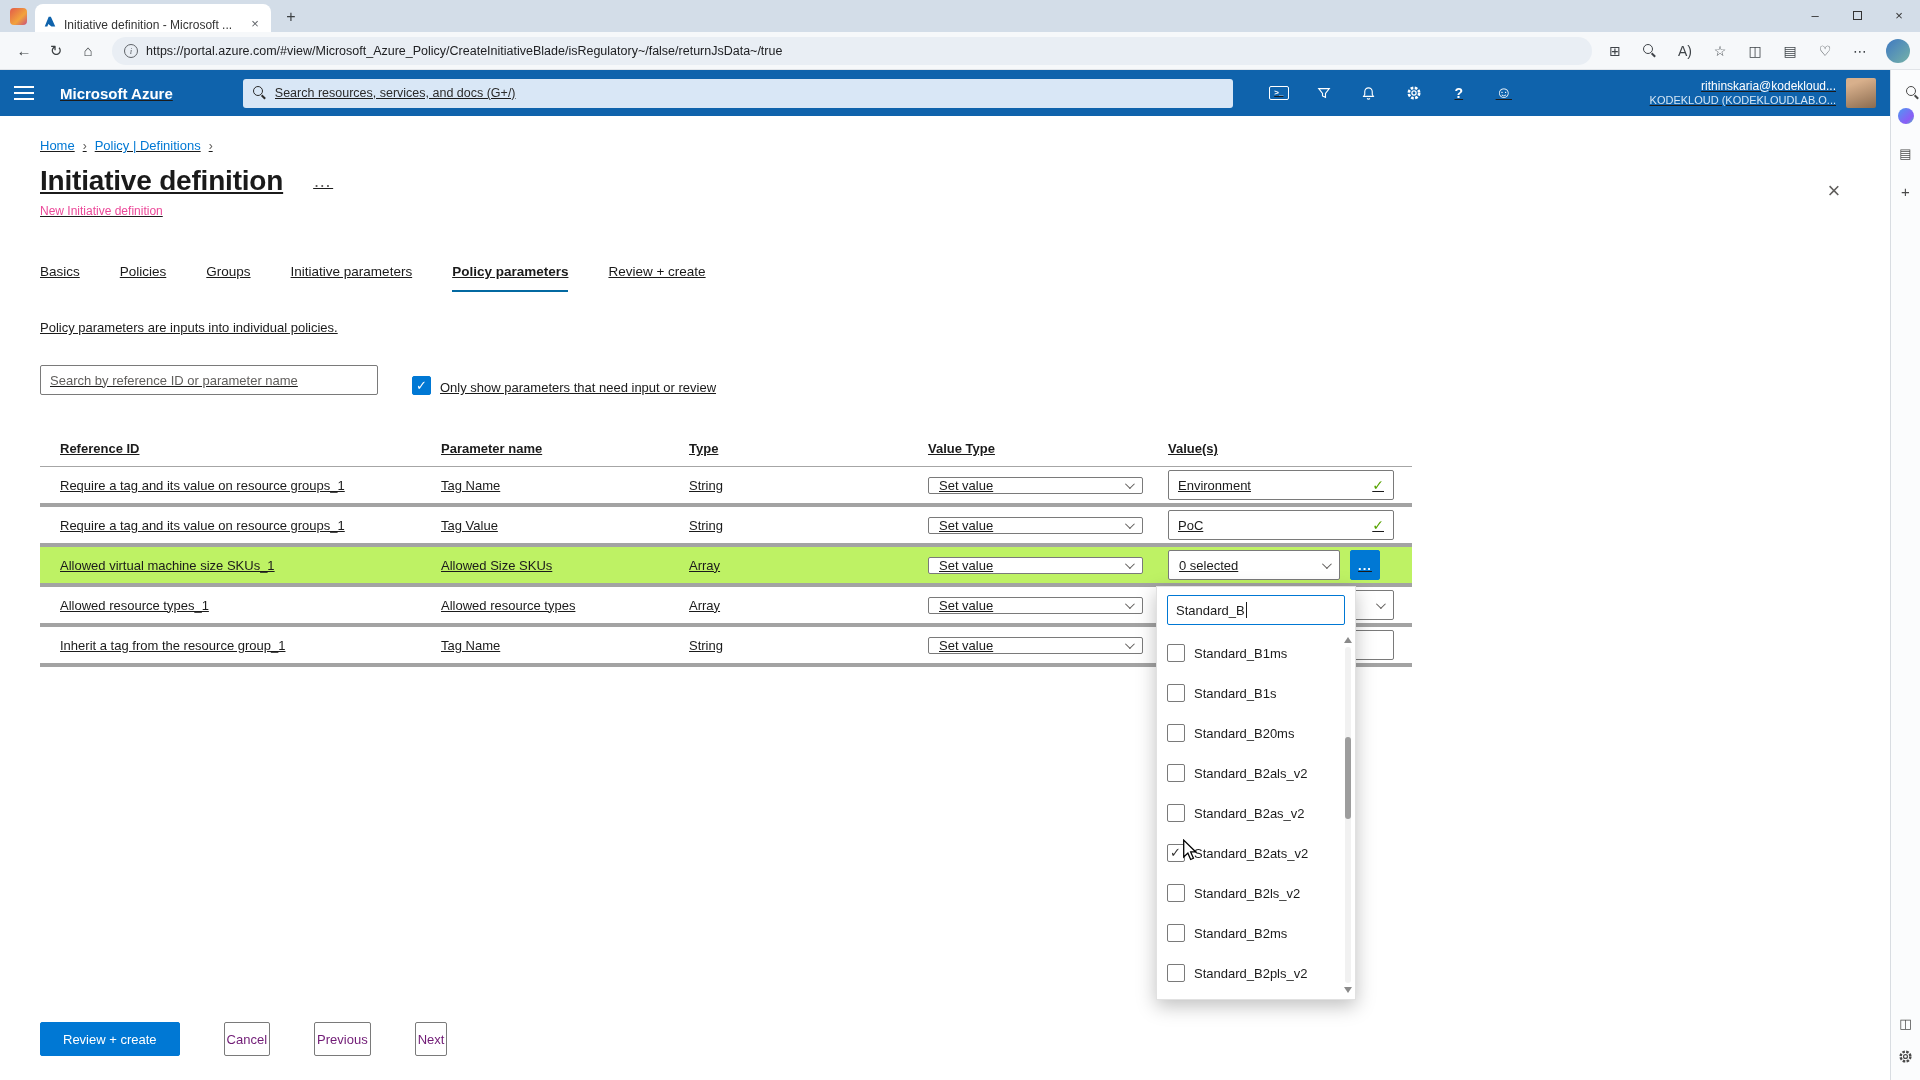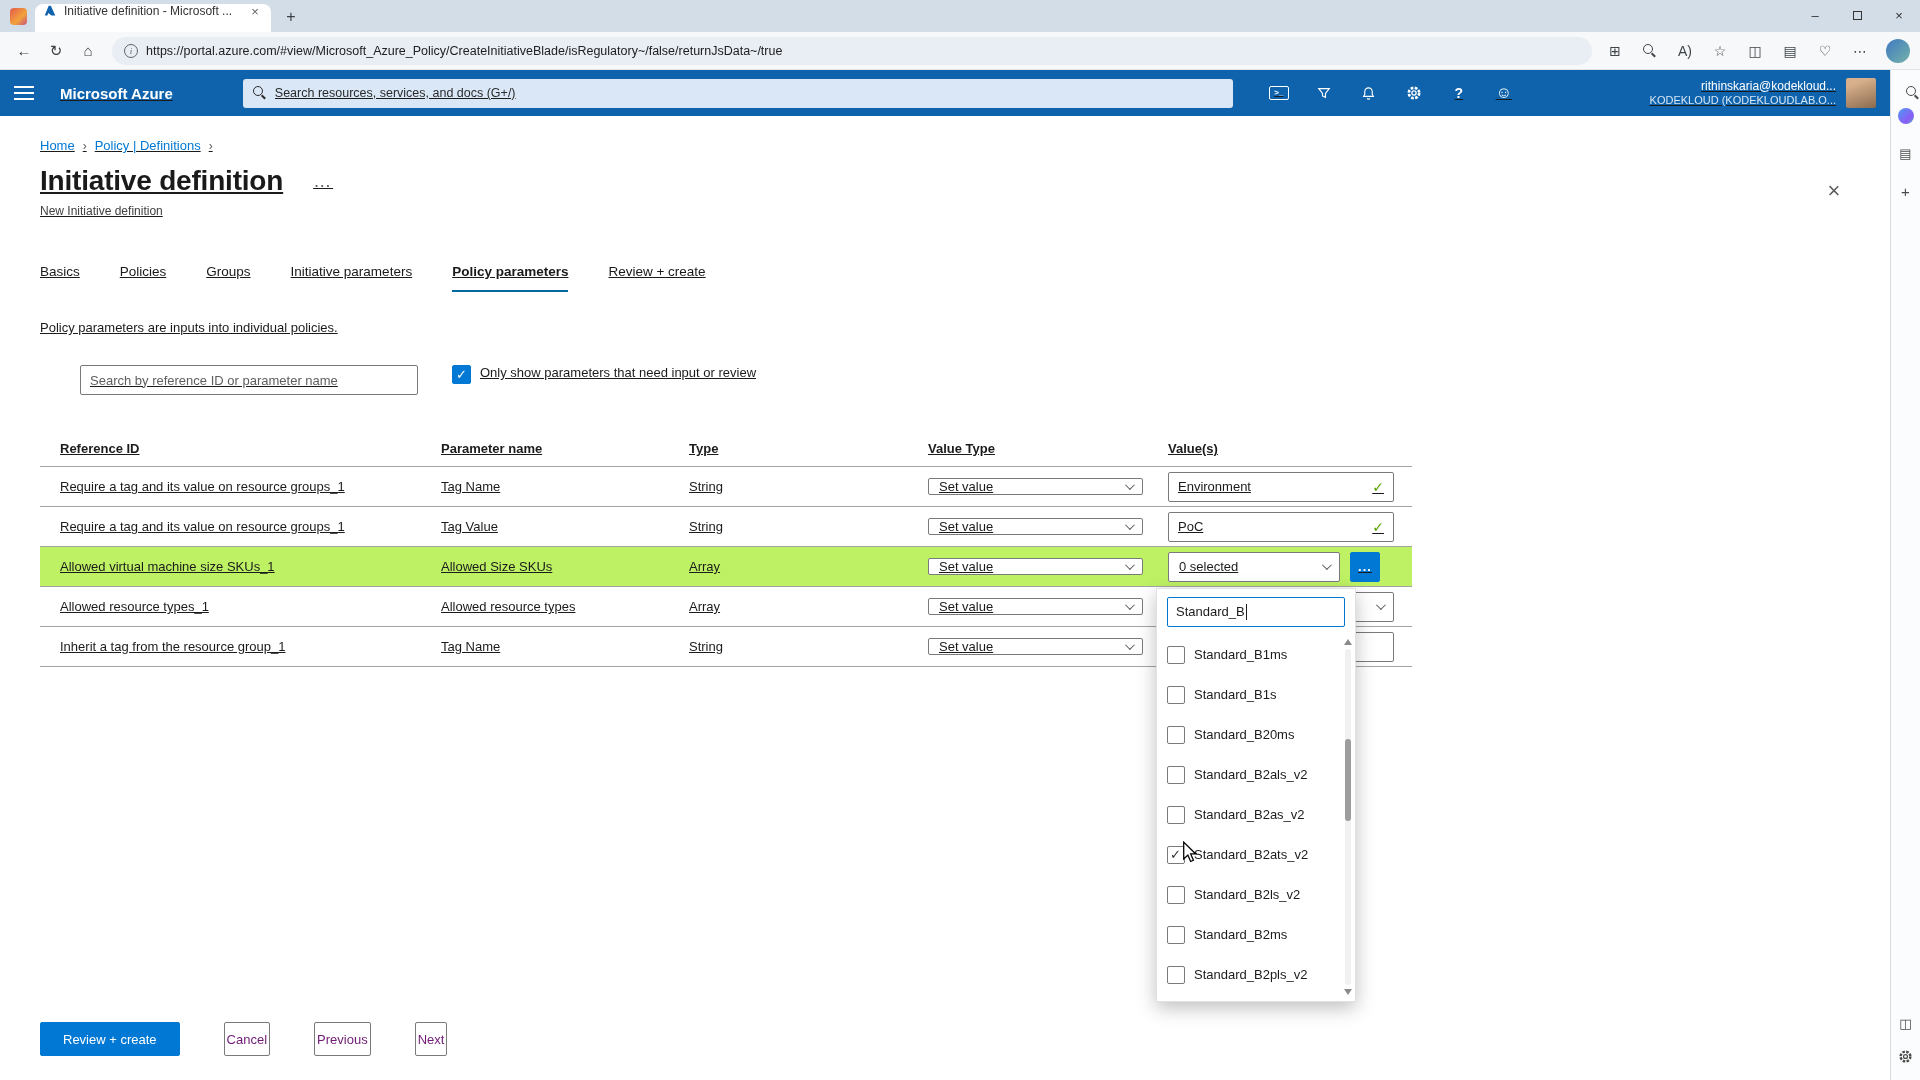--- a/index.html
+++ b/index.html
@@ -4,21 +4,21 @@
 <style>
   * { box-sizing: border-box; margin: 0; padding: 0; }
   html,body { width:1920px; height:1080px; overflow:hidden; }
   body { font-family:"Liberation Sans","DejaVu Sans",sans-serif; background:#fff; color:#1b1b1b; cursor:default; }
 
   .app { width:1920px; height:1080px; display:flex; flex-direction:column; }
 
   
   .tabstrip { height:32px; background:#d3dde8; display:flex; align-items:flex-end; padding-left:8px; flex:none; }
   .ws-icon { width:17px; height:17px; border-radius:4px; background:linear-gradient(135deg,#e25a4a,#f2a33c 60%,#c94f7c); margin:0 8px 7px 2px; flex:none; }
-  .btab { width:236px; height:28px; background:#fff; border-radius:8px 8px 0 0; display:flex; align-items:flex-start; gap:7px; padding:0 8px; font-size:12px; color:#333; }
+  .btab { width:236px; height:28px; background:#fff; border-radius:8px 8px 0 0; display:flex; align-items:flex-end; gap:7px; padding:0 8px; font-size:12px; color:#333; }
   .btab .favicon { flex:none; }
   .btab .tab-title { flex:1; white-space:nowrap; overflow:hidden; text-overflow:ellipsis; }
   .tab-close { color:#5f6368; font-size:13px; width:16px; height:16px; line-height:15px; text-align:center; border-radius:3px; flex:none; }
   .newtab { font-size:16px; color:#3c4043; margin:0 0 6px 10px; width:20px; text-align:center; }
   .ts-spacer { flex:1; }
   .win-controls { display:flex; align-items:center; height:32px; }
   .win-controls span { width:42px; text-align:center; font-size:13px; color:#333; line-height:32px; }
   .wc-restore i { display:inline-block; width:9px; height:9px; border:1px solid #333; }
 
   
@@ -55,42 +55,42 @@
 
   
   .content { flex:1; background:#fff; position:relative; padding:22px 40px 0 40px; min-height:0; }
   .crumbs { font-size:13px; display:flex; align-items:center; gap:8px; }
   .crumb { color:#0078d4; }
   .crumb-sep { color:#605e5c; font-size:12px; }
   .title-row { display:flex; align-items:center; margin-top:12px; }
   .page-title { font-size:28px; font-weight:600; color:#1a1a1a; letter-spacing:-0.2px; }
   .dots { color:#605e5c; font-size:18px; margin-left:30px; letter-spacing:2px; }
   .close-x { position:absolute; right:42px; top:62px; font-size:22px; color:#605e5c; width:28px; height:28px; text-align:center; line-height:26px; }
-  .subtitle { font-size:12px; color:#404040; margin-top:7px; }
+  .subtitle { font-size:12px; color:#ec4899; margin-top:7px; }
 
   .tabs { display:flex; gap:40px; margin-top:46px; font-size:13.5px; }
   .tab-item { padding-bottom:11px; color:#1a1a1a; border-bottom:2px solid transparent; }
   .tab-item.active { font-weight:700; border-bottom:2px solid #0369a1; }
 
   .desc { margin-top:28px; font-size:13px; }
 
-  .filter-row { margin-top:30px; display:flex; align-items:flex-start;margin-left:40px; }
+  .filter-row { margin-top:30px; display:flex; align-items:flex-end; }
   .search-box { width:338px; height:30px; border:1px solid #7a7a7a; border-radius:2px; display:flex; align-items:center; padding:0 9px; }
   .search-box input { border:none; outline:none; width:100%; font-size:13px; font-family:inherit; color:#1b1b1b; }
   .search-box input::placeholder { color:#605e5c; opacity:1; }
   .chk { width:19px; height:19px; border-radius:2px; border:1px solid #7a7a7a; margin-left:34px; flex:none; position:relative; background:#fff; }
   .chk.checked { background:#0078d4; border-color:#0078d4; }
   .chk.checked::after { content:'✓'; position:absolute; color:#fff; font-size:13px; left:3px; top:1px; }
   .chk-label { font-size:13px; margin-left:9px; }
 
   
   .ptable { margin-top:36px; width:1372px; font-size:13px; }
   .trow, .thead { display:grid; grid-template-columns:401px 248px 239px 240px 244px; align-items:center; }
   .thead { height:36px; font-weight:700; border-bottom:1px solid #a6a6a6; }
-  .trow { height:40px; border-bottom:1px solid #a3a3a3; }
+  .trow { height:40px; border-bottom:4px solid #a3a3a3; }
   .trow.hl { background:#bef264; }
   .c1 { padding-left:20px; white-space:nowrap; overflow:hidden; text-overflow:ellipsis; }
   .cell { white-space:nowrap; overflow:visible; }
 
   .sel { width:215px; height:17px; border:1px solid #7a7a7a; border-radius:2px; background:#fff; display:flex; align-items:center; justify-content:space-between; padding:0 10px; font-size:13px; }
   .chev { width:7px; height:7px; border-right:1.5px solid #605e5c; border-bottom:1.5px solid #605e5c; transform:rotate(45deg) translateY(-2px); flex:none; }
   .val-input { width:226px; height:30px; border:1px solid #7a7a7a; border-radius:2px; background:#fff; display:flex; align-items:center; justify-content:space-between; padding:0 9px; position:relative; }
   .okcheck { color:#57a300; font-weight:700; font-size:14px; }
   .val-cell { display:flex; align-items:center; gap:10px; position:relative; }
   .ms-select { width:172px; height:30px; border:1px solid #7a7a7a; border-radius:2px; background:#fff; display:flex; align-items:center; justify-content:space-between; padding:0 10px; }

